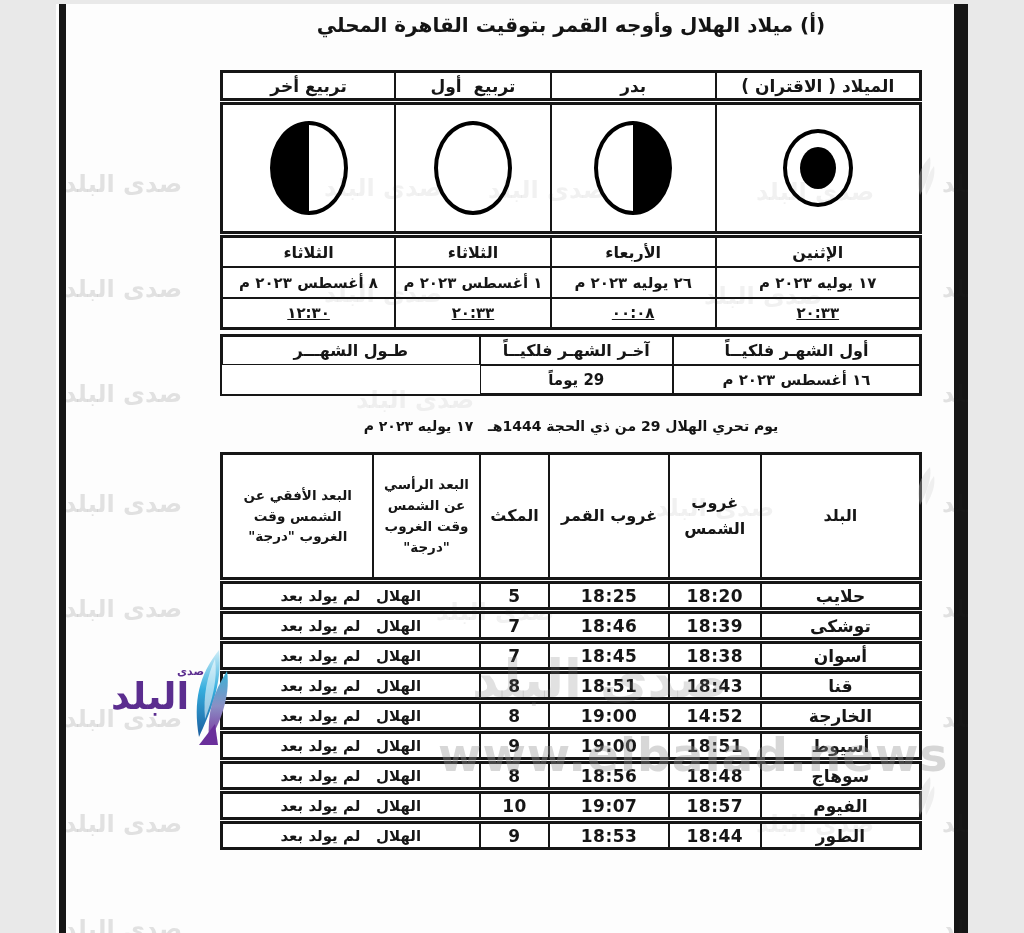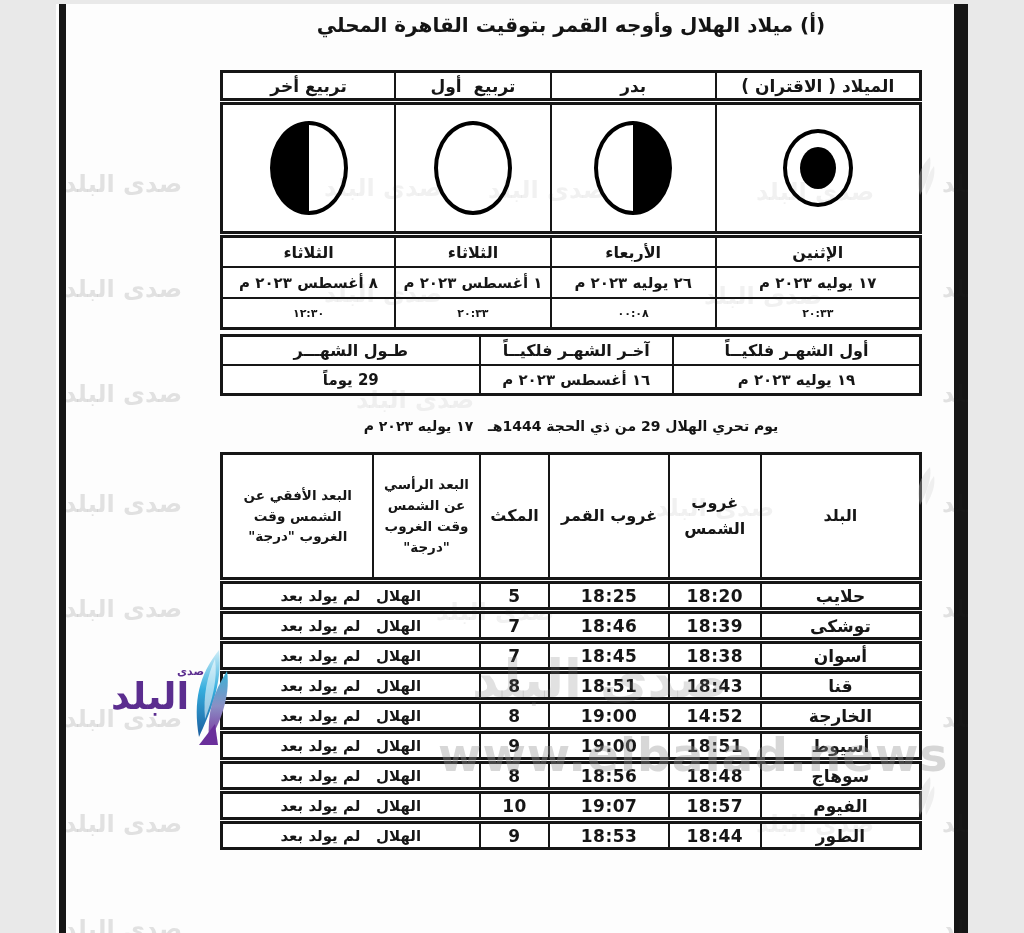--- a/index.html
+++ b/index.html
@@ -31,21 +31,21 @@
                 text-align:center; font-weight:bold; direction:rtl; }
 
   
   .t1wrap { position:absolute; left:164px; top:66px; width:702px; }
   .t1cols { grid-template-columns: 293fr 236fr 223fr 248fr; }
   .t1-header { height:31px; font-size:17px; }
   .t1-moons  { height:132px; margin-top:1px; }
   .t1-dmt    { margin-top:1px; grid-template-rows: 30px 31px 30px; }
   .t1-dmt .day  { font-size:16px; }
   .t1-dmt .date { font-size:15px; }
-  .t1-dmt .time { font-size:11px; letter-spacing:1px; }
+  .t1-dmt .time { font-size:15px; letter-spacing:1px;text-decoration:underline; }
   .t1-sum { margin-top:4px; grid-template-columns: 354fr 277fr 369fr;
             grid-template-rows: 29px 29px; font-size:16px; }
   .t1-sum .val { font-size:15px; }
 
   
   .moon { border:4px solid #000; border-radius:50%; background:#fff; }
   .moon.q { width:78px; height:94px; }
   .moon-last  { background:linear-gradient(90deg,#000 0 50%,#fff 50% 100%); }
   .moon-first { background:linear-gradient(90deg,#fff 0 50%,#000 50% 100%); }
   .moon-birth { width:70px; height:78px; display:flex;
@@ -132,21 +132,20 @@
       <div class="time">٢٠:٣٣</div>
       <div class="time">٠٠:٠٨</div>
       <div class="time">٢٠:٣٣</div>
       <div class="time">١٢:٣٠</div>
     </div>
 
     <div class="grid t1-sum">
       <div>أول الشهـر فلكيــاً</div>
       <div>آخـر الشهـر فلكيــاً</div>
       <div>طـول الشهـــر</div>
-      <div class="val">١٩ يوليه ٢٠٢٣ م</div>
       <div class="val">١٦ أغسطس ٢٠٢٣ م</div>
       <div class="val">29 يوماً</div>
     </div>
   </div>
 
   <div class="subtitle-b">يوم تحري الهلال 29 من ذي الحجة 1444هـ &nbsp; ١٧ يوليه ٢٠٢٣ م</div>
 
   <div class="t2wrap">
 
     <div class="grid t2cols t2-header">

